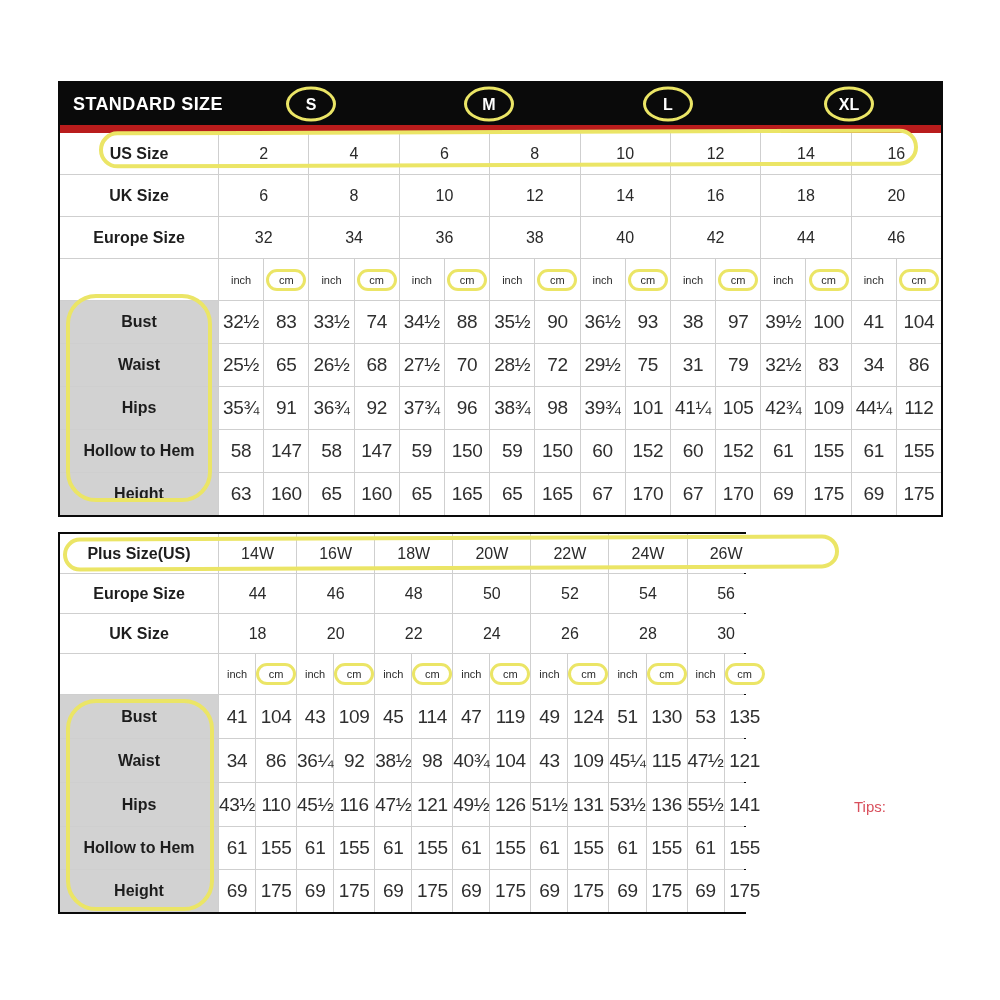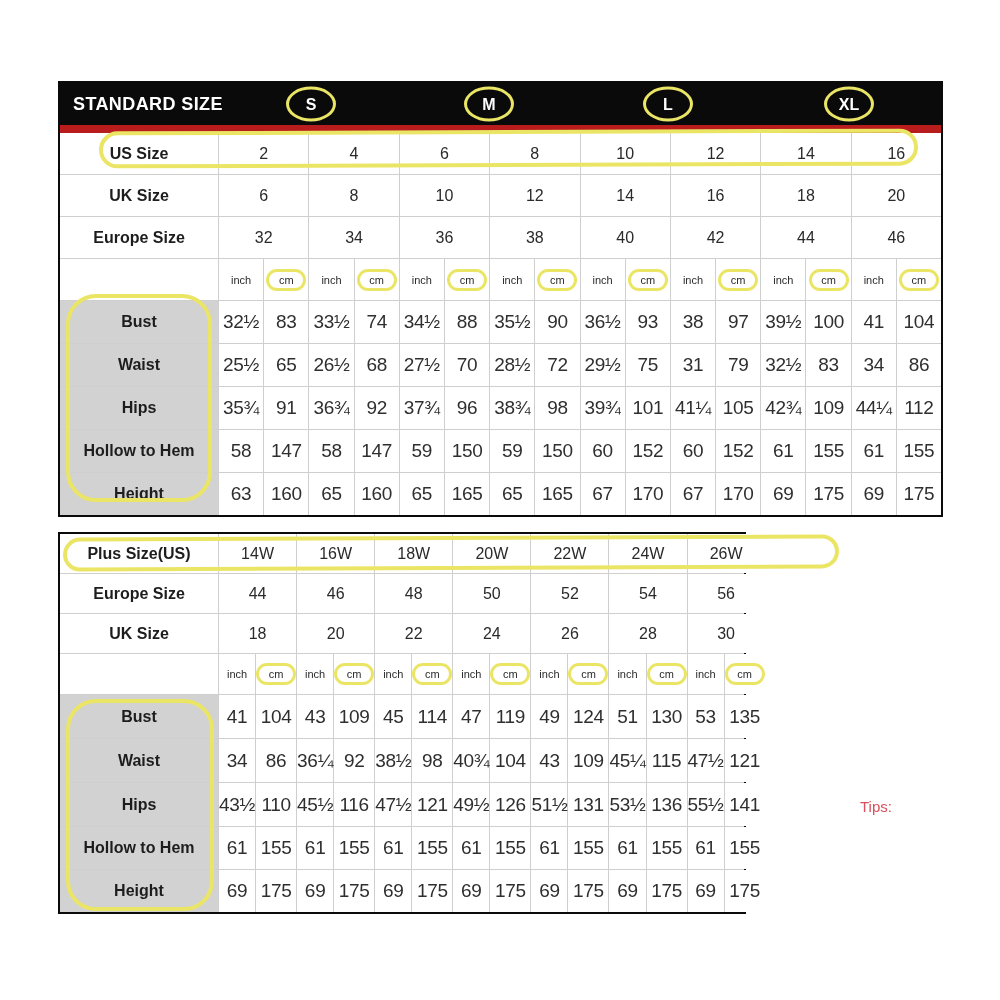--- a/index.html
+++ b/index.html
@@ -48,21 +48,21 @@
   }
   .annotation{position:absolute;border:4px solid var(--annotation);pointer-events:none;box-sizing:border-box;z-index:5;}
   .oval-us-size{left:99px;top:130px;width:819px;height:37px;border-radius:19px;transform:rotate(-0.2deg);}
   .rect-measure-labels-1{left:66px;top:294px;width:146px;height:208px;border-radius:30px;}
   .oval-plus-size{left:63px;top:536px;width:776px;height:34px;border-radius:17px;transform:rotate(-0.25deg);}
   .rect-measure-labels-2{left:66px;top:699px;width:148px;height:212px;border-radius:30px;}
   .tips{
     position:absolute;left:854px;top:796px;width:146px;
     color:var(--tips-red);font-size:15px;line-height:22px;
   }
-  .tips-title{display:block;margin-left:6px;}
+  .tips-title{display:block;}
   .tips-line{display:block;}
 </style>
 </head>
 <body>
 
 <div class="page">
 
   <section class="size-table t1" style="left:58px;top:81px;width:885px;">
     <div class="black-header">
       <span class="hdr-title">STANDARD SIZE</span>

